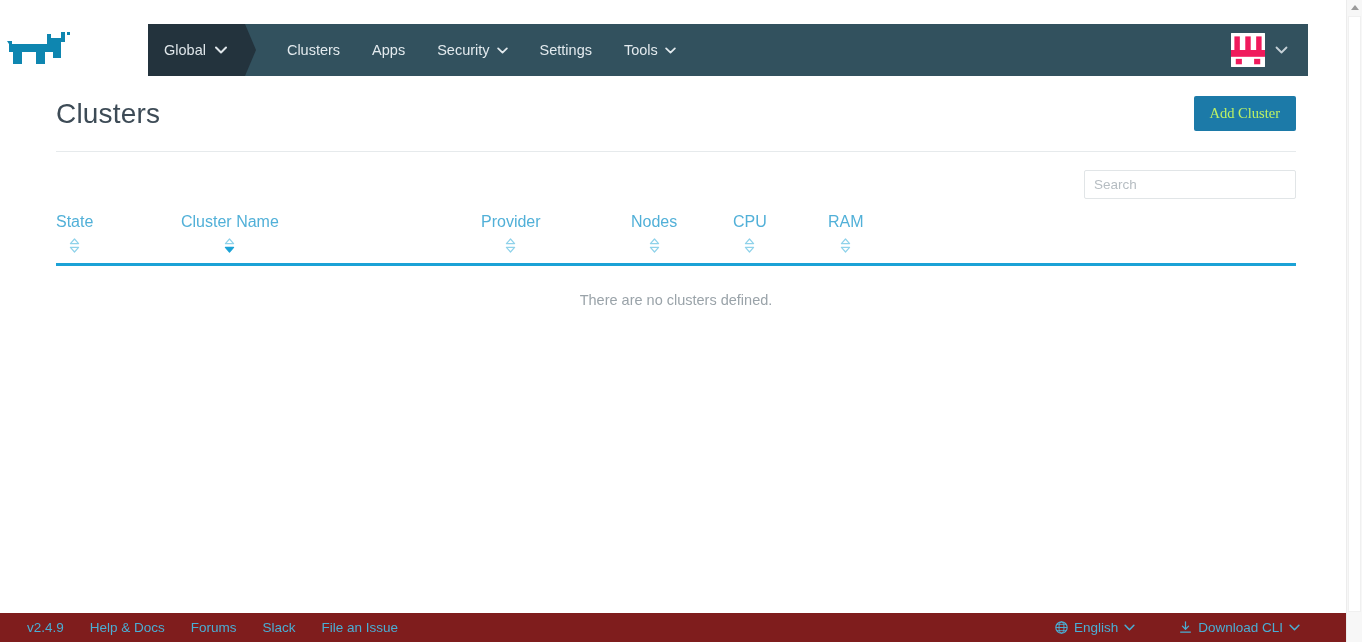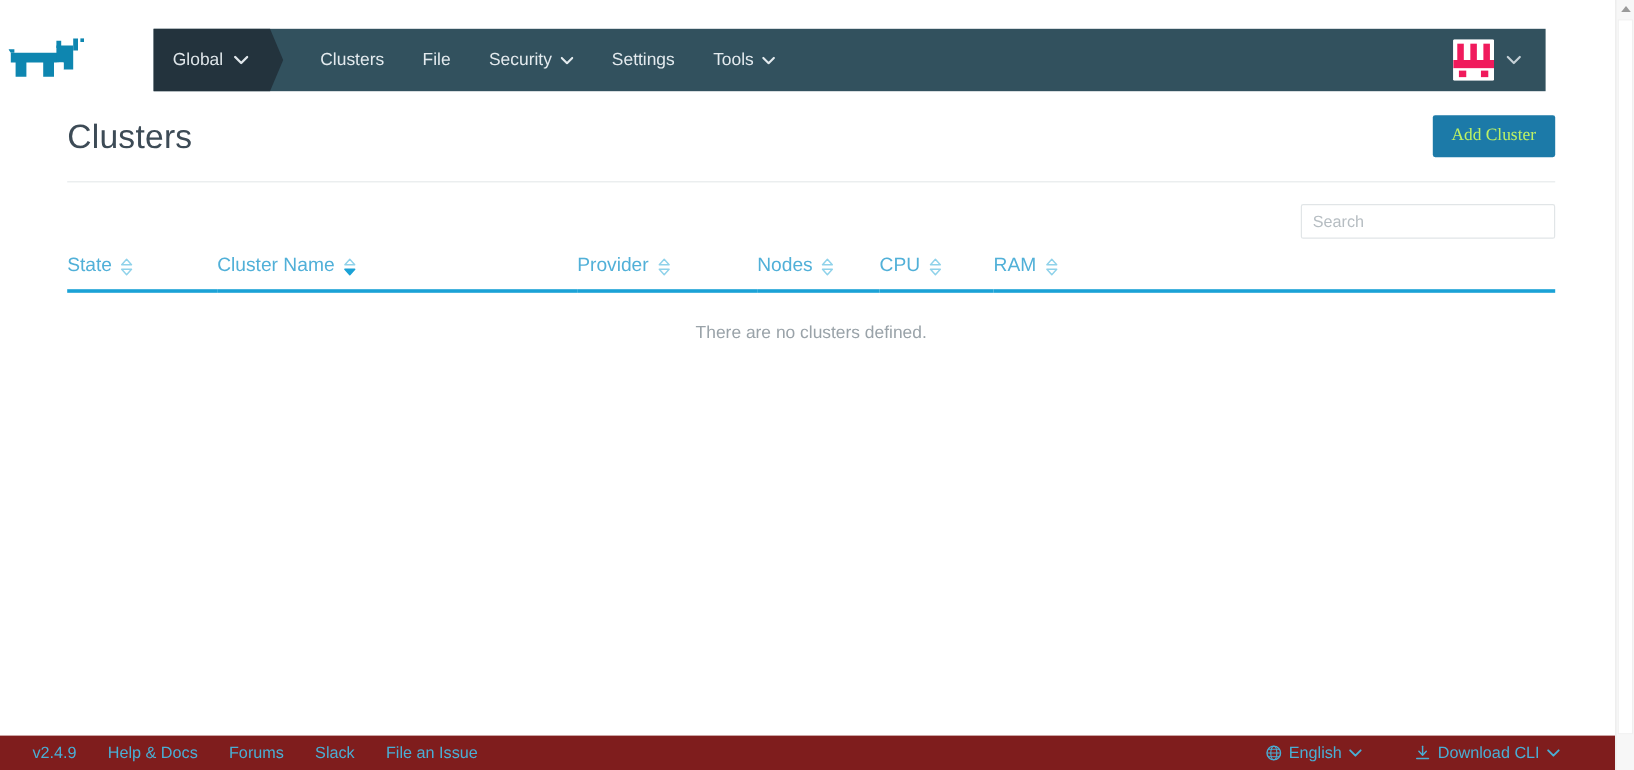--- a/index.html
+++ b/index.html
@@ -57,21 +57,21 @@
     display: flex;
     align-items: center;
     justify-content: center;
     background: transparent;
   }
 
   .logo-svg { display: block; }
 
   .navbar {
     position: absolute;
-    left: 72px;
+    left: 92px;
     top: 0;
     width: 1160px;
     height: 52px;
     background: #32515e;
     display: flex;
     align-items: center;
   }
 
   .ctx-switcher {
     position: relative;
@@ -211,20 +211,21 @@
     padding: 0 0 10px 0;
     border-bottom: 3px solid #1ba2d6;
     white-space: nowrap;
     cursor: pointer;
     vertical-align: bottom;
   }
   th .th-inner {
     display: inline-flex;
     align-items: center;
     gap: 7px;
+    flex-direction: column;
   }
   .sorter { display: inline-flex; flex-direction: column; line-height: 0; }
   .sorter svg { display: block; }
 
   .col-state    { width: 125px; }
   .col-name     { width: 300px; }
   .col-provider { width: 150px; }
   .col-nodes    { width: 102px; }
   .col-cpu      { width: 95px; }
   .col-ram      { width: auto; margin-left: 36px; }
@@ -343,21 +344,21 @@
               <path d="M1 1.5 L6 6.5 L11 1.5" stroke="#dfe6ea" stroke-width="2" fill="none" stroke-linecap="round" stroke-linejoin="round"></path>
             </svg>
         </span>
       </div>
 
       <div class="nav-links">
         <div class="nav-link">
           <span>Clusters</span>
         </div>
         <div class="nav-link">
-          <span>File</span>
+          <span>Apps</span>
         </div>
         <div class="nav-link">
           <span>Security</span>
           <span class="chev">
             <svg width="11" height="7" viewBox="0 0 12 8">
                 <path d="M1 1.5 L6 6.5 L11 1.5" stroke="#e3eaee" stroke-width="2" fill="none" stroke-linecap="round" stroke-linejoin="round"></path>
               </svg>
           </span>
         </div>
         <div class="nav-link">

